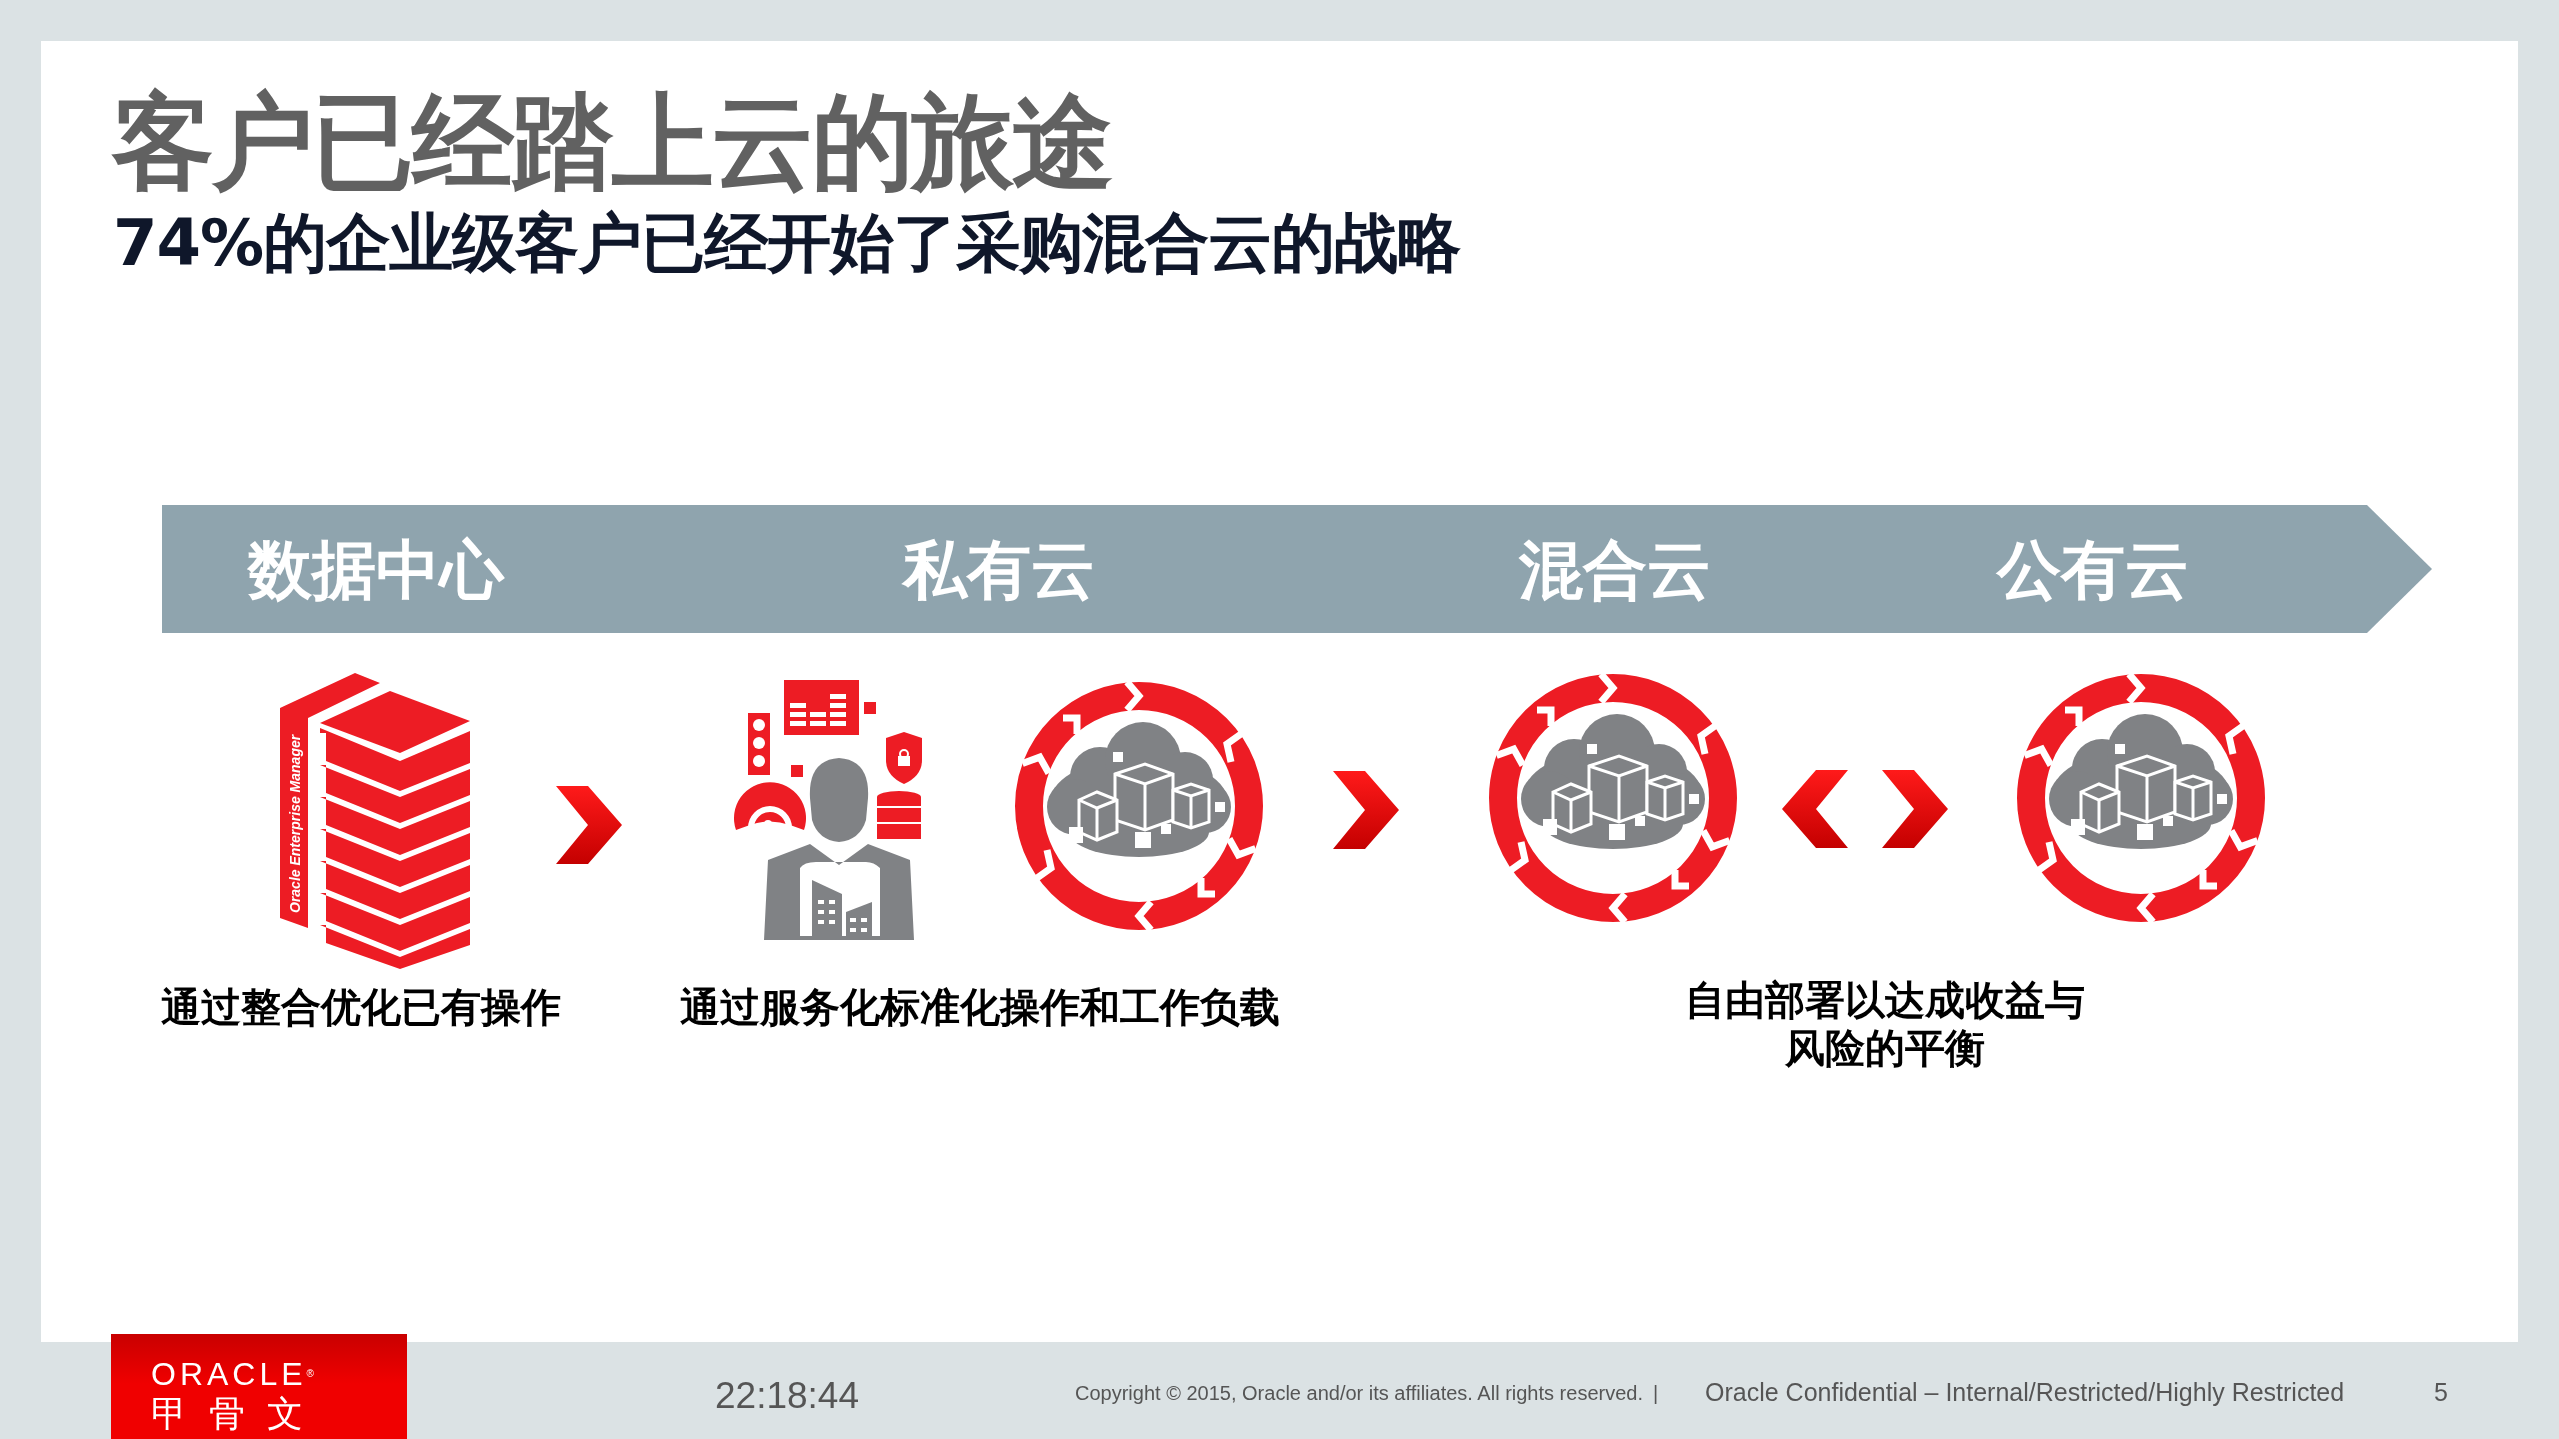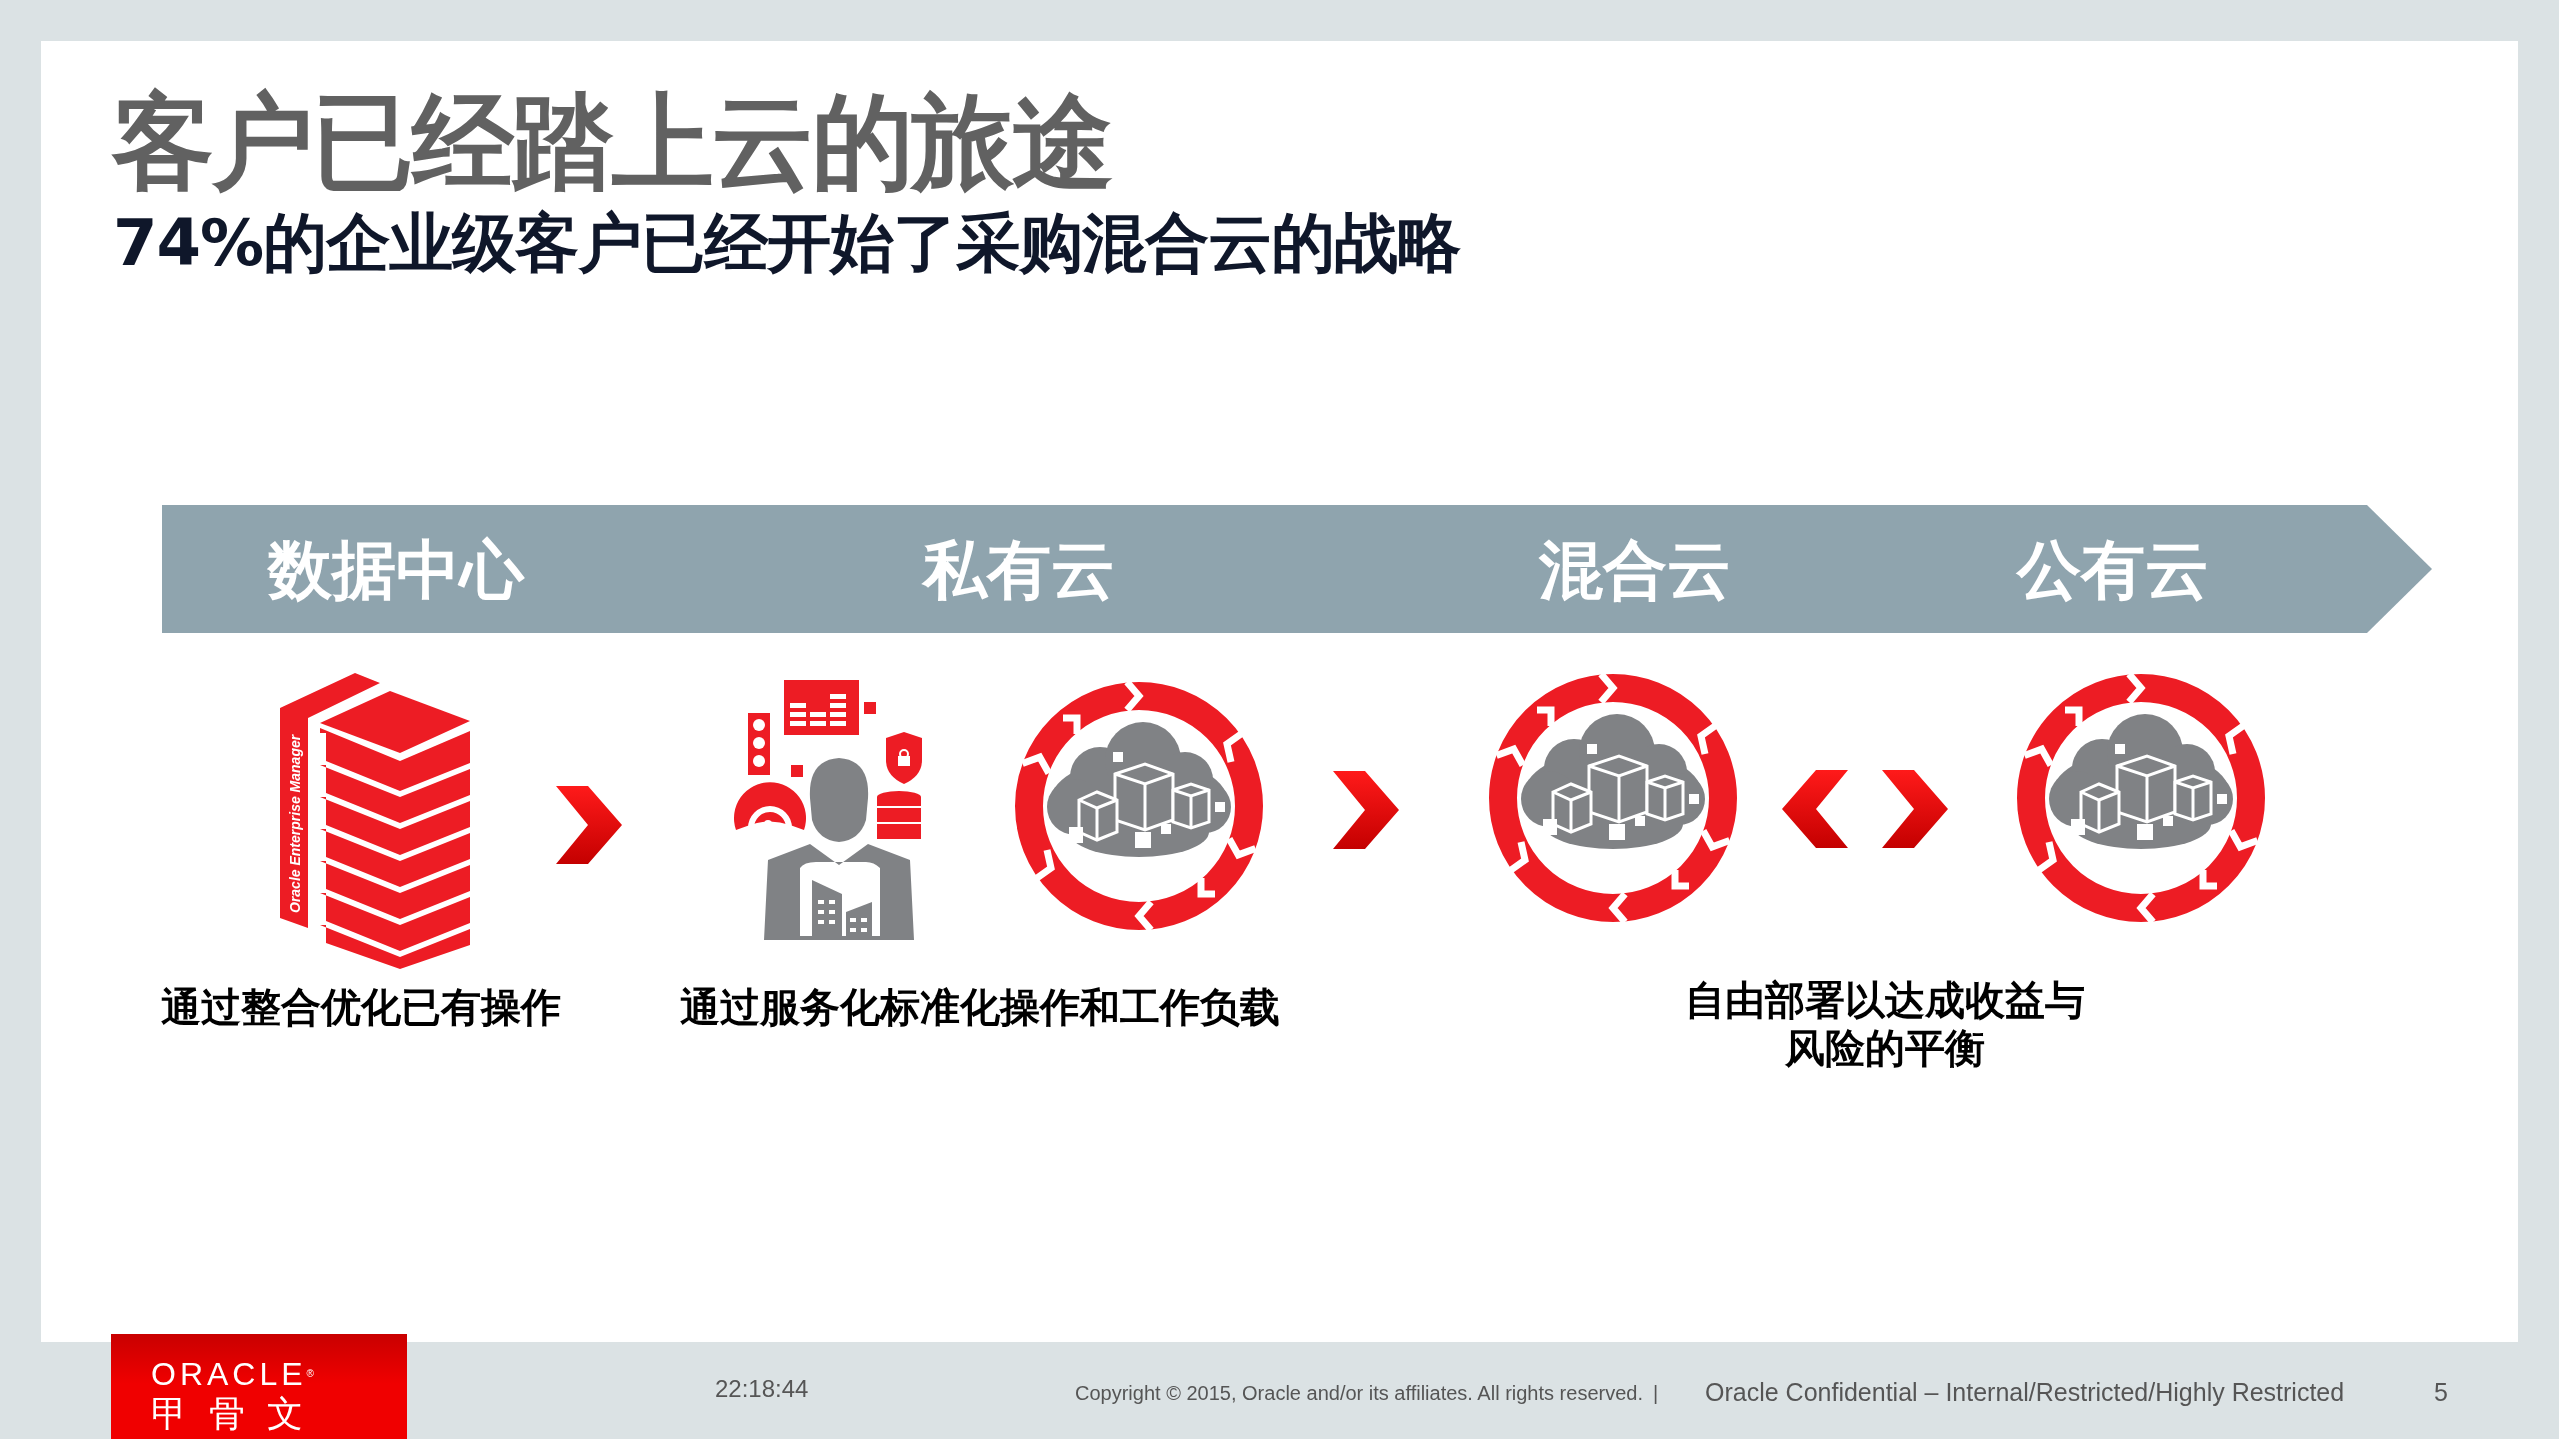--- a/index.html
+++ b/index.html
@@ -19,29 +19,29 @@
     transform:scaleX(0.98); transform-origin:left;
   }
   .subtitle {
     left:113px; top:203px; font-size:64px; font-weight:bold; color:#0f172a;
     white-space:nowrap; line-height:80px; letter-spacing:-1px;
   }
   .banner { left:162px; top:505px; width:2270px; height:128px; }
   .banner svg { position:absolute; left:0; top:0; }
   .stage {
     position:absolute; top:515px; height:110px; line-height:110px;
-    font-size:64px; font-weight:bold; color:#ffffff; white-space:nowrap;margin-left:20px;
+    font-size:64px; font-weight:bold; color:#ffffff; white-space:nowrap;
   }
   .caption {
     position:absolute; font-size:40px; font-weight:bold; color:#000;
     white-space:nowrap; line-height:48px;
   }
   .caption-center { text-align:center; }
   .footer-time {
-    left:715px; top:1375px; font-size:24px; color:#555; white-space:nowrap;
+    left:715px; top:1375px; font-size:37px; color:#555; white-space:nowrap;
     font-family:"Liberation Sans", sans-serif;
   }
   .footer-copy {
     left:1075px; top:1382px; font-size:20px; color:#555; white-space:nowrap;
     font-family:"Liberation Sans", sans-serif;
   }
   .footer-conf {
     left:1705px; top:1378px; font-size:25px; color:#555; white-space:nowrap;
     font-family:"Liberation Sans", sans-serif;
   }

